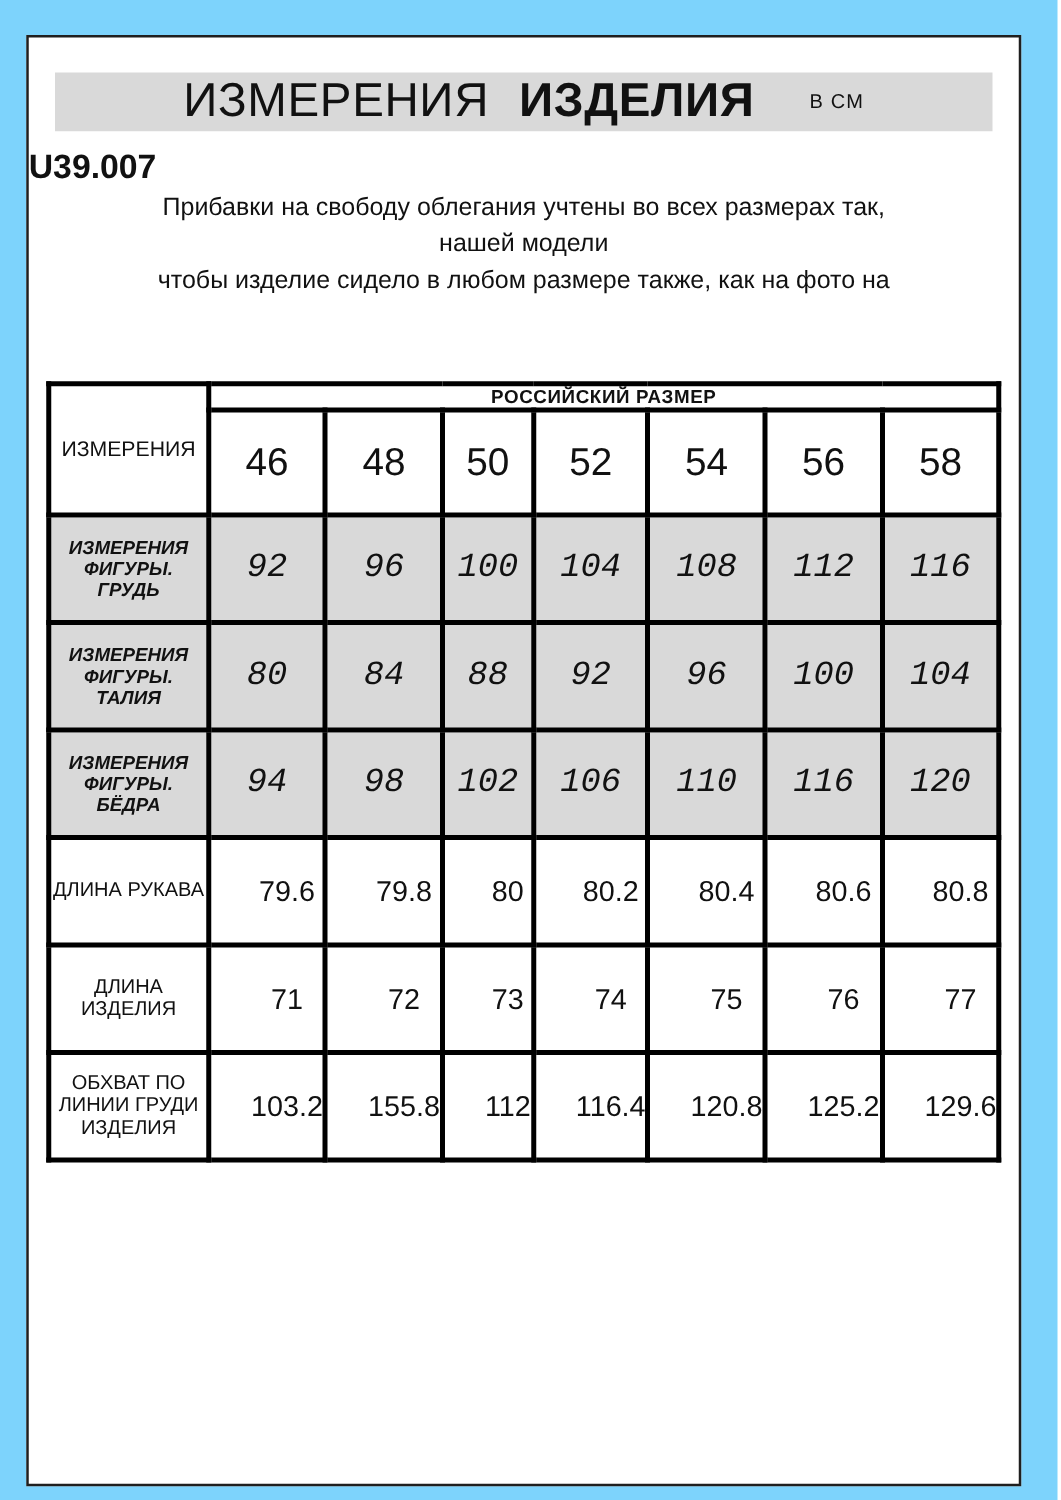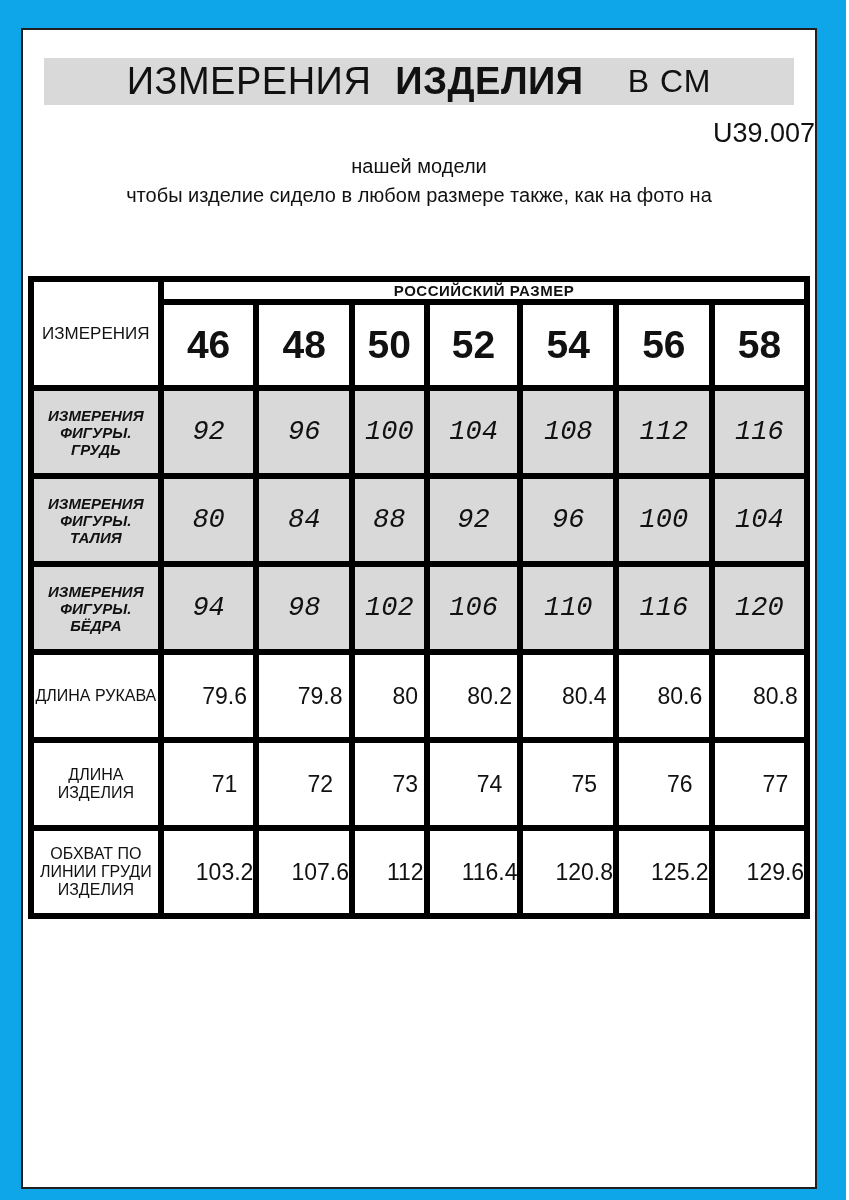--- a/index.html
+++ b/index.html
@@ -6,21 +6,21 @@
     margin: 0;
     padding: 0;
     background: #ffffff;
     font-family: "Liberation Sans", sans-serif;
     color: #111111;
   }
   .canvas {
     position: relative;
     width: 846px;
     height: 1200px;
-    background: #0ea5e9;
+    background: #7dd3fc;
     overflow: hidden;
   }
   .frame {
     position: absolute;
     left: 21px;
     top: 28px;
     width: 796px;
     height: 1161px;
     border: 2px solid #1f1f1f;
     box-sizing: border-box;
@@ -39,45 +39,45 @@
     font-weight: 400;
     letter-spacing: 0.5px;
   }
   .banner .w2 {
     font-size: 38px;
     font-weight: 700;
     margin-left: 24px;
     letter-spacing: 0.5px;
   }
   .banner .unit {
-    font-size: 32px;
+    font-size: 16px;
     font-weight: 400;
     margin-left: 44px;
     letter-spacing: 1px;
     text-align: center;
   }
   .article {
     margin-top: 13px;
-    text-align: right;
+    text-align: left;
     font-size: 27px;
-    font-weight: 400;
+    font-weight: 700;
   }
   .desc {
     margin-top: 3px;
     text-align: center;
     font-size: 20px;
     line-height: 29px;
   }
   table.sizetable {
     border-collapse: collapse;
     margin: 66px auto 0 auto;
     table-layout: fixed;
   }
   table.sizetable td {
-    border: 6px solid #000000;
+    border: 4px solid #000000;
     text-align: center;
     vertical-align: middle;
     padding: 0;
     background: #ffffff;
     overflow: hidden;
   }
   td.lblcol { width: 124px; }
   td.sizecol { width: 61px; }
   tr.hrow1 td { height: 16px; }
   tr.hrow2 td { height: 80px; }
@@ -85,22 +85,22 @@
   .ghead {
     font-size: 15px;
     font-weight: 700;
     letter-spacing: 0.5px;
   }
   .corner {
     font-size: 17px;
     font-weight: 400;
   }
   .size {
-    font-size: 39px;
-    font-weight: 700;
+    font-size: 31px;
+    font-weight: 400;
   }
   tr.shaded td { background: #d9d9d9; }
   tr.shaded td.lbl {
     font-size: 15px;
     font-weight: 700;
     font-style: italic;
     padding: 0 2px;
     margin-left: 14px;
   }
   tr.shaded td.val {
@@ -126,20 +126,21 @@
 
     <div class="banner">
       <span class="w1">ИЗМЕРЕНИЯ</span>
       <span class="w2">ИЗДЕЛИЯ</span>
       <span class="unit">В СМ</span>
     </div>
 
     <div class="article">U39.007</div>
 
     <div class="desc">
+      <div>Прибавки на свободу облегания учтены во всех размерах так,</div>
       <div>нашей модели</div>
       <div>чтобы изделие сидело в любом размере также, как на фото на</div>
     </div>
 
     <table class="sizetable">
       <tbody>
         <tr class="hrow1">
           <td class="lblcol corner" rowspan="2">ИЗМЕРЕНИЯ</td>
           <td class="ghead" colspan="7">РОССИЙСКИЙ РАЗМЕР</td>
         </tr>
@@ -204,21 +205,21 @@
           <td class="val">73</td>
           <td class="val">74</td>
           <td class="val">75</td>
           <td class="val">76</td>
           <td class="val">77</td>
         </tr>
 
         <tr class="datarow plain">
           <td class="lbl">ОБХВАТ ПО ЛИНИИ ГРУДИ ИЗДЕЛИЯ</td>
           <td class="val">103.2</td>
-          <td class="val">107.6</td>
+          <td class="val">155.8</td>
           <td class="val">112</td>
           <td class="val">116.4</td>
           <td class="val">120.8</td>
           <td class="val">125.2</td>
           <td class="val">129.6</td>
         </tr>
       </tbody>
     </table>
 
   </div>

